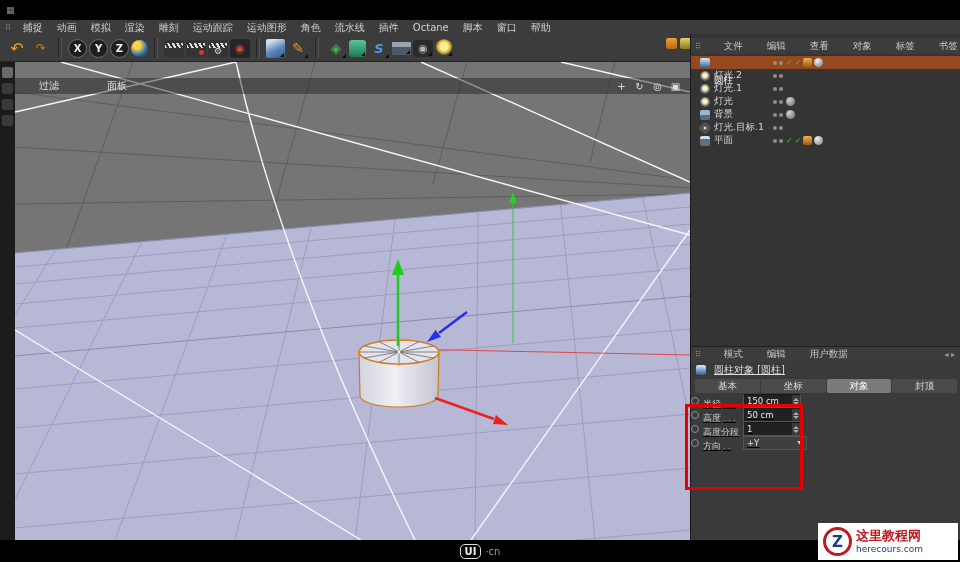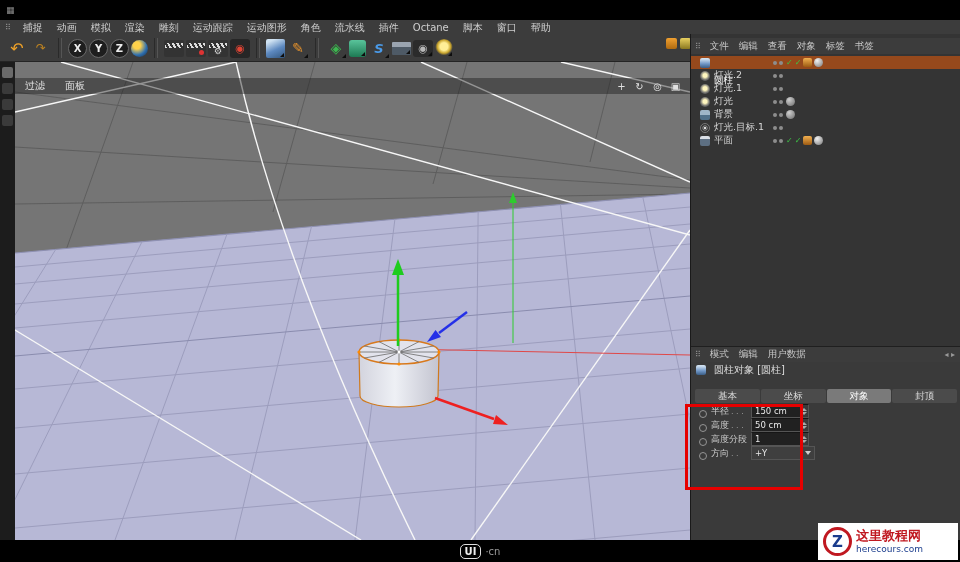--- a/index.html
+++ b/index.html
@@ -43,30 +43,30 @@
 
   
   .left-strip{position:absolute;left:0;top:62px;width:15px;height:478px;background:#1c1c1c;}
   .ls-icon{width:11px;height:11px;margin:5px auto;background:#3a3a3a;border-radius:2px;}
   .ls-icon.bright{background:#6a6a6a;}
 
   
   .viewport{position:absolute;left:15px;top:62px;width:675px;height:478px;background:#747474;overflow:hidden;}
   .vp-strip{position:absolute;left:0;top:16px;width:675px;height:16px;background:rgba(28,28,28,.45);
             display:flex;align-items:center;z-index:5;}
-  .vp-menu-item{color:#e2e2e2;font-size:10px;padding:0 10px;}
+  .vp-menu-item{color:#e2e2e2;font-size:10px;padding:0 24px;}
   .vp-nav{margin-left:auto;display:flex;gap:5px;padding-right:8px;}
   .vp-nav span{color:#e0e0e0;font-size:10px;width:13px;text-align:center;}
   .scene{position:absolute;left:0;top:0;z-index:1;}
 
   
   .right-panel{position:absolute;left:690px;top:34px;width:270px;height:506px;background:#343434;border-left:1px solid #1a1a1a;box-sizing:border-box;}
   .om-header{height:16px;margin-top:4px;display:flex;align-items:center;background:#3c3c3c;}
   .grip2{color:#8f8f8f;font-size:8px;padding:0 4px;}
-  .pmenu{color:#c8c8c8;font-size:9.5px;padding:0 5px;white-space:nowrap;}
+  .pmenu{color:#c8c8c8;font-size:9.5px;padding:0 5px;white-space:nowrap;margin-left:14px;}
   .om-list{position:absolute;top:22px;left:0;right:0;height:290px;}
   .om-row{height:13px;display:flex;align-items:center;padding-left:9px;position:relative;}
   .om-row.sel{background:#96491c;}
   .oi{width:10px;height:10px;margin-right:4px;border-radius:2px;flex:none;}
   .oi-cyl{background:linear-gradient(#cfe0f0 10%,#6d94c4 60%,#3a5d85);}
   .oi-light{background:radial-gradient(circle at 50% 45%,#fff6bf 25%,#6a6a6a 60%,#444);border-radius:50%;}
   .oi-bgpic{background:linear-gradient(#9fb6c8 0 55%,#51718a 55%);}
   .oi-target{background:radial-gradient(circle,#ddd 18%,#555 26%,#888 40%,#555 48%,transparent 55%);border-radius:50%;border:1px solid #777;box-sizing:border-box;}
   .oi-sky{background:linear-gradient(#8fc2ee,#eef6ff);border-radius:50%;}
   .oi-plane{background:linear-gradient(#d8dde4 0 30%,#5d6f82 30%);}
@@ -79,27 +79,27 @@
   .tag{width:9px;height:9px;display:inline-block;}
   .tag-mat{background:linear-gradient(#f2b050,#9c5a12);border-radius:2px;}
   .tag-phong{background:radial-gradient(circle at 35% 30%,#f2f2f2,#767676);border-radius:50%;}
   .tag-gray{background:radial-gradient(circle at 35% 30%,#cfcfcf,#6a6a6a);border-radius:50%;}
 
   
   .am{position:absolute;left:0;top:312px;width:270px;bottom:0;background:#3a3a3a;border-top:1px solid #1f1f1f;}
   .am-modebar{height:15px;display:flex;align-items:center;background:#3c3c3c;}
   .am-nav{margin-left:auto;color:#999;font-size:8px;padding-right:6px;}
   .am-title{height:16px;display:flex;align-items:center;padding-left:5px;gap:4px;}
-  .am-title-label{color:#ddd;font-size:10px;}
-  .am-tabs{display:flex;gap:1px;padding:1px 4px;height:14px;margin-top:10px;}
+  .am-title-label{color:#ddd;font-size:10px;text-decoration:underline;}
+  .am-tabs{display:flex;gap:1px;padding:1px 4px;height:14px;}
   .am-tab{flex:1;background:#4b4b4b;color:#ddd;font-size:9.5px;display:flex;align-items:center;justify-content:center;border-radius:2px;}
   .am-tab.active{background:#7a7a7a;color:#fff;}
   .am-section{height:12px;background:#424242;border-top:1px solid #585858;border-bottom:1px solid #2c2c2c;
               color:#ddd;font-size:9.5px;display:flex;align-items:center;padding-left:6px;}
-  .am-row{height:14px;display:flex;align-items:flex-end;padding-left:8px;}
+  .am-row{height:14px;display:flex;align-items:center;padding-left:0;text-decoration:underline;}
   .am-toggle{width:6px;height:6px;border:1px solid #949494;border-radius:50%;margin-right:4px;flex:none;}
   .am-lwrap{width:40px;overflow:hidden;white-space:nowrap;flex:none;}
   .am-label{color:#ccc;font-size:9px;}
   .am-leader{color:#999;font-size:8px;margin-left:2px;}
   .am-value{width:50px;height:12px;background:#212121;border:1px solid #555;border-top-color:#161616;
             color:#e8e8e8;font-size:8.5px;display:flex;align-items:center;padding:0 3px;position:relative;flex:none;}
   .spin{position:absolute;right:0;top:0;bottom:0;width:8px;background:#3a3a3a;display:flex;flex-direction:column;
         align-items:center;justify-content:center;}
   .spin .up{border-left:3px solid transparent;border-right:3px solid transparent;border-bottom:3px solid #aaa;margin-bottom:1px;}
   .spin .dn{border-left:3px solid transparent;border-right:3px solid transparent;border-top:3px solid #aaa;}

